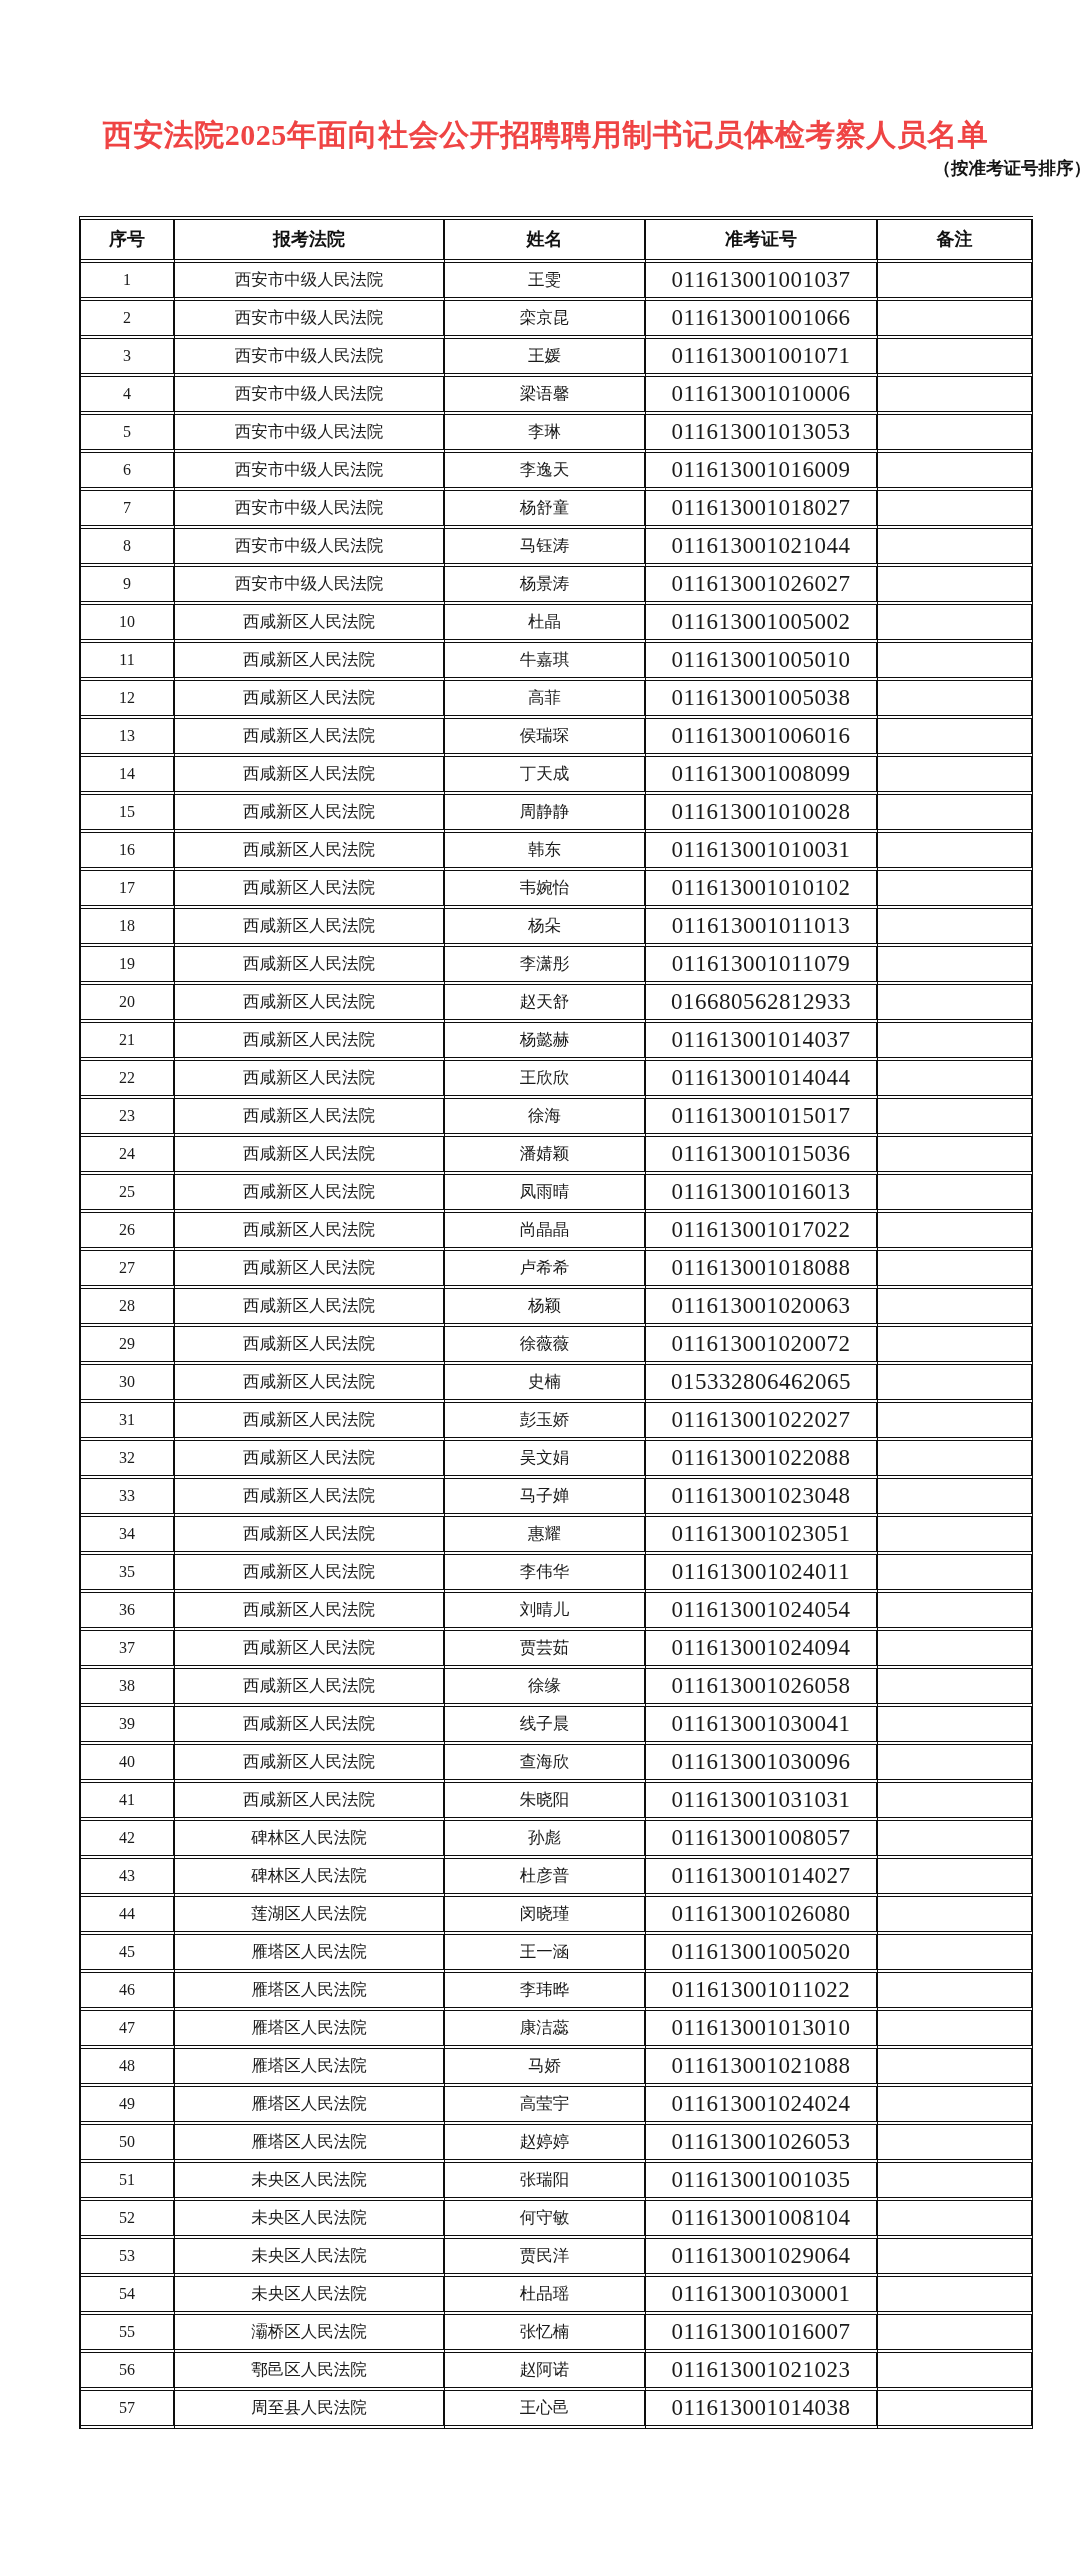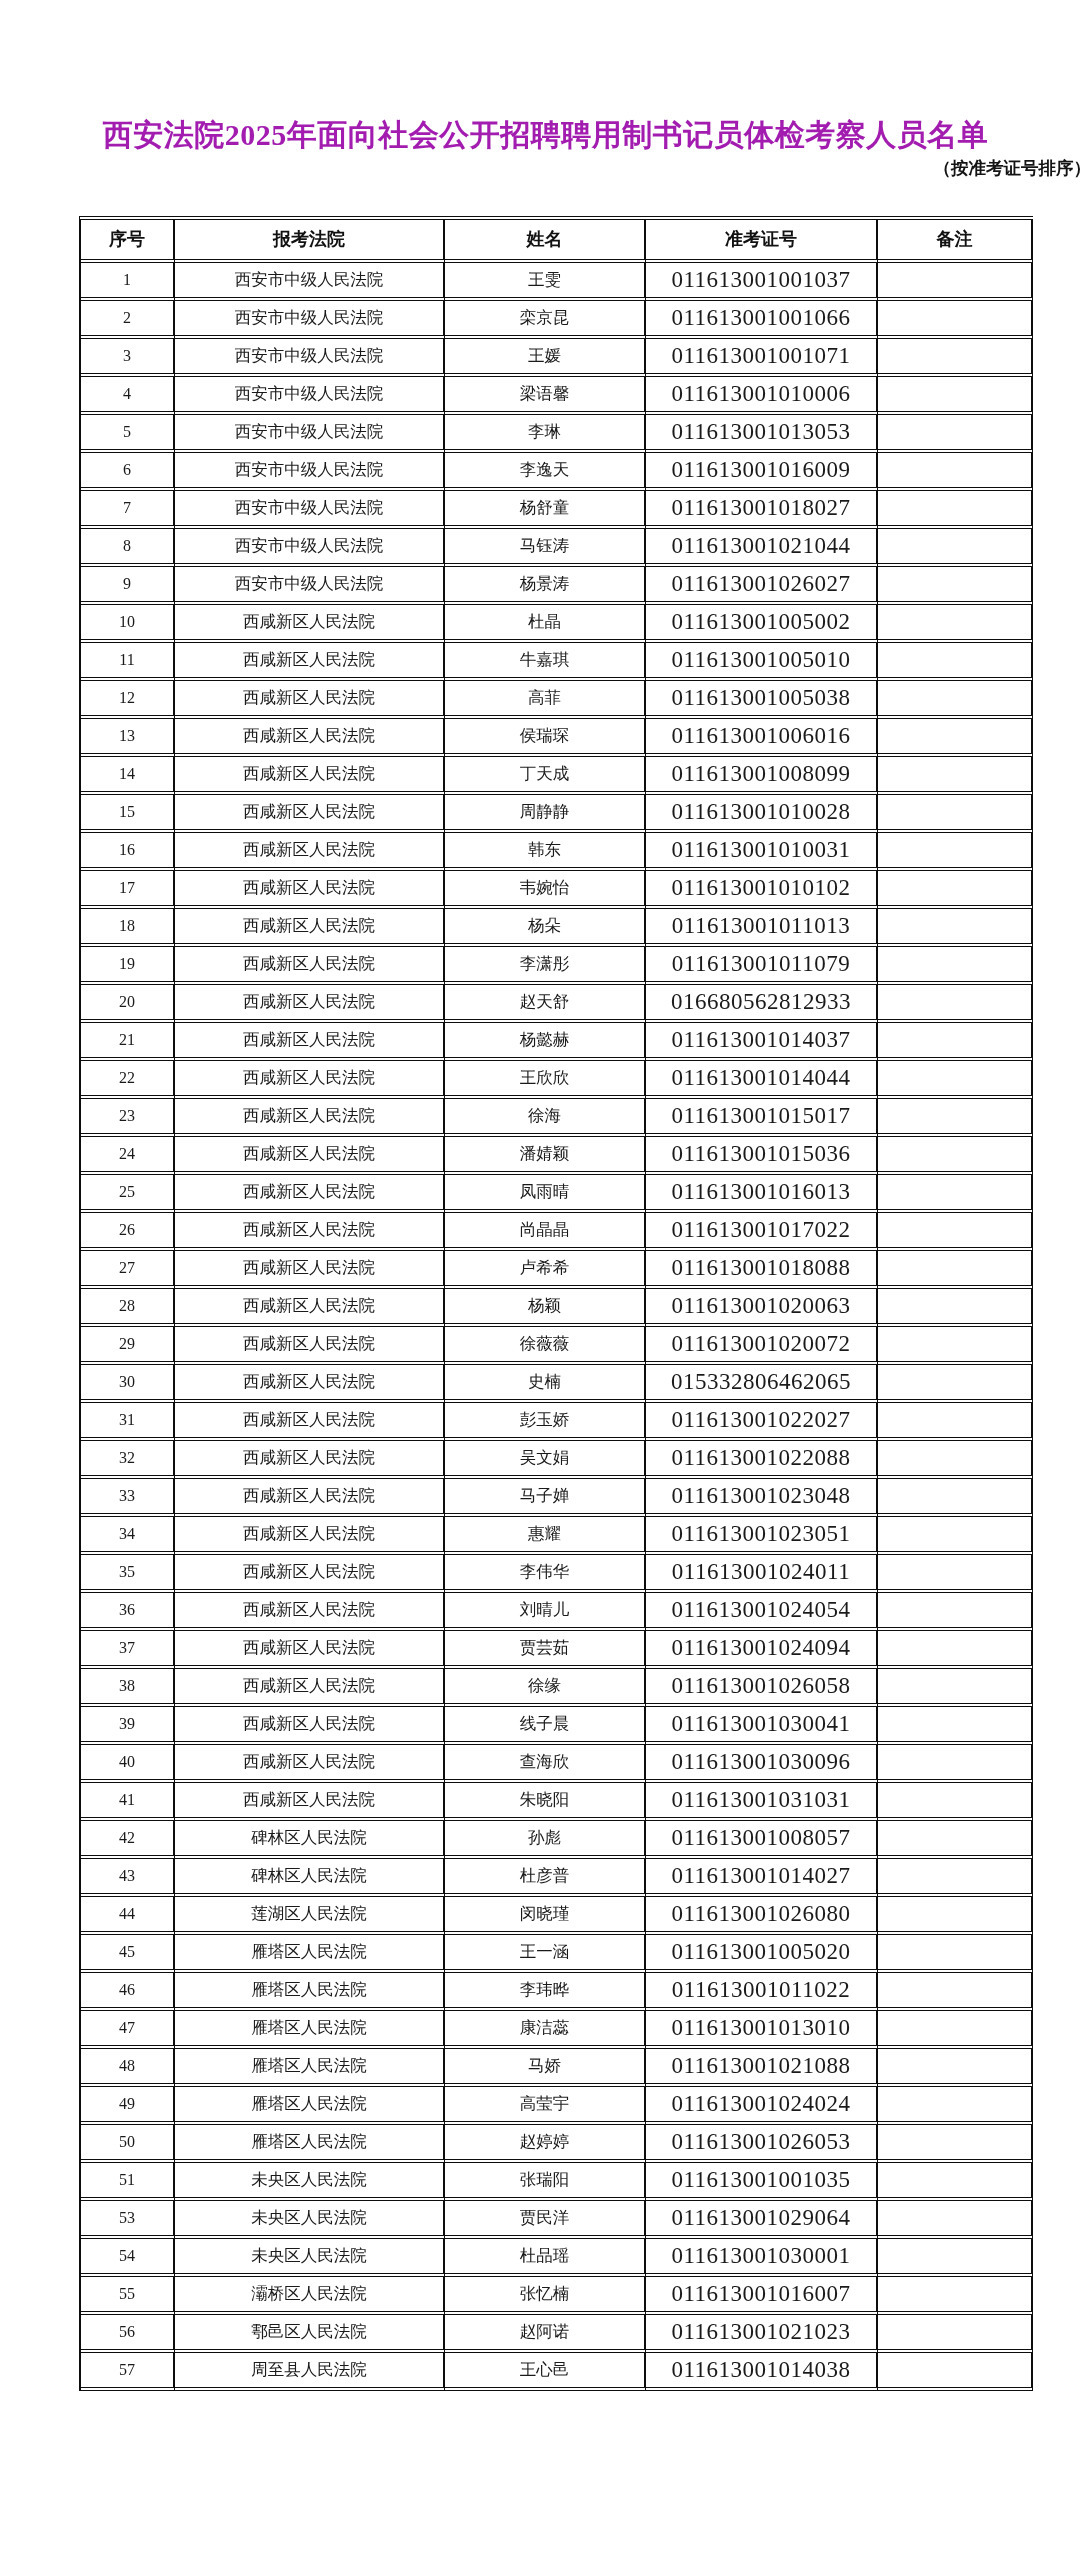--- a/index.html
+++ b/index.html
@@ -17,21 +17,21 @@
     overflow: hidden;
   }
   .doc-title {
     margin: 0;
     padding-top: 117px;
     text-align: center;
     font-size: 30px;
     line-height: 1.22;
     font-weight: 700;
     letter-spacing: 0.5px;
-    color: #a21caf;
+    color: #ef4444;
   }
   .doc-subtitle {
     margin-top: 4.1px;
     text-align: right;
     font-size: 17.5px;
     line-height: 1.25;
     font-weight: 700;
     color: #141414;
   }
   table.roster {
@@ -452,20 +452,27 @@
           <td></td>
         </tr>
         <tr>
           <td class="serial">51</td>
           <td>未央区人民法院</td>
           <td>张瑞阳</td>
           <td class="ticket">011613001001035</td>
           <td></td>
         </tr>
         <tr>
+          <td class="serial">52</td>
+          <td>未央区人民法院</td>
+          <td>何守敏</td>
+          <td class="ticket">011613001008104</td>
+          <td></td>
+        </tr>
+        <tr>
           <td class="serial">53</td>
           <td>未央区人民法院</td>
           <td>贾民洋</td>
           <td class="ticket">011613001029064</td>
           <td></td>
         </tr>
         <tr>
           <td class="serial">54</td>
           <td>未央区人民法院</td>
           <td>杜品瑶</td>

